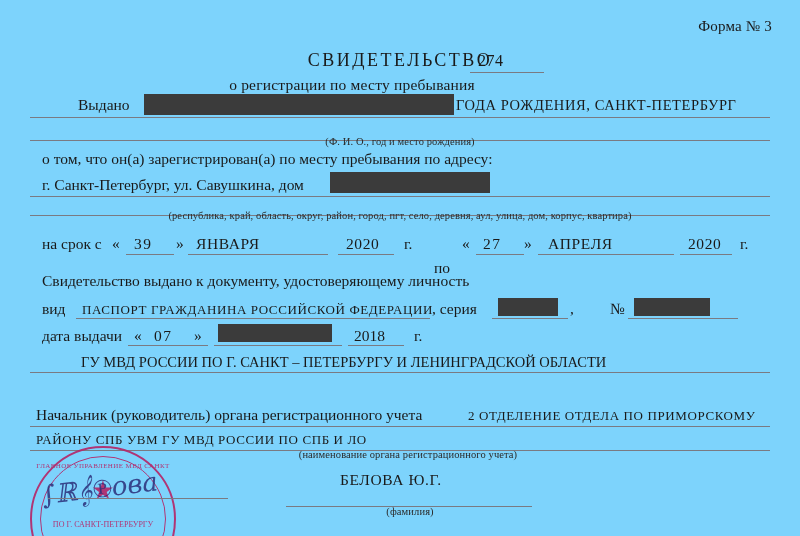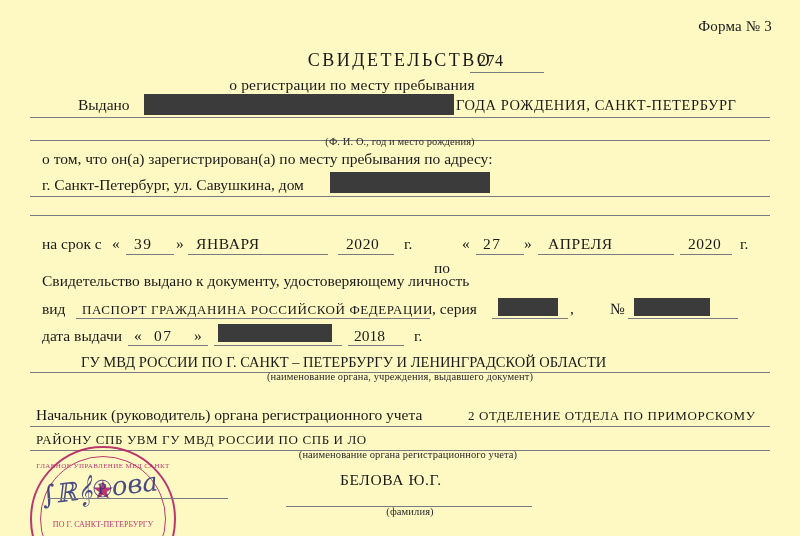--- a/index.html
+++ b/index.html
@@ -11,21 +11,21 @@
     height: 536px;
     background: #ffffff;
     font-family: "Liberation Serif", serif;
     color: #1a1a1a;
     overflow: hidden;
   }
   .page {
     position: relative;
     width: 800px;
     height: 536px;
-    background: #fef9c3;
+    background: #7dd3fc;
   }
   .form-no {
     position: absolute;
     top: 18px;
     right: 28px;
     font-size: 15px;
     letter-spacing: 0.2px;
   }
   .title {
     position: absolute;
@@ -166,20 +166,21 @@
 
   <div class="rule" style="left:30px; top:140px; width:740px;"></div>
   <div class="caption" style="top:136px;">(Ф. И. О., год и место рождения)</div>
 
   <div class="row" style="left:42px; top:150px;">о том, что он(а) зарегистрирован(а) по месту пребывания по адресу:</div>
 
   <div class="row" style="left:42px; top:176px;">г. Санкт-Петербург, ул. Савушкина, дом</div>
   <div class="redact" style="left:330px; top:172px; width:160px; height:21px;"></div>
   <div class="rule" style="left:30px; top:196px; width:740px;"></div>
   <div class="rule" style="left:30px; top:215px; width:740px;"></div>
+  <div class="caption" style="top:210px;">(республика, край, область, округ, район, город, пгт, село, деревня, аул, улица, дом, корпус, квартира)</div>
 
   <div class="row" style="left:42px; top:235px;">на срок с</div>
   <div class="row" style="left:112px; top:235px;">«</div>
   <div class="row spaced" style="left:134px; top:235px;">39</div>
   <div class="row" style="left:176px; top:235px;">»</div>
   <div class="rule" style="left:126px; top:254px; width:48px;"></div>
   <div class="row boldish" style="left:196px; top:235px;">ЯНВАРЯ</div>
   <div class="rule" style="left:188px; top:254px; width:140px;"></div>
   <div class="row boldish" style="left:346px; top:235px;">2020</div>
   <div class="rule" style="left:338px; top:254px; width:56px;"></div>
@@ -214,21 +215,20 @@
   <div class="row" style="left:194px; top:327px;">»</div>
   <div class="rule" style="left:128px; top:345px; width:80px;"></div>
   <div class="redact" style="left:218px; top:324px; width:114px; height:18px;"></div>
   <div class="rule" style="left:214px; top:345px; width:128px;"></div>
   <div class="row" style="left:354px; top:327px;">2018</div>
   <div class="rule" style="left:348px; top:345px; width:56px;"></div>
   <div class="row" style="left:414px; top:327px;">г.</div>
 
   <div class="row" style="left:42px; top:354px; font-size:14.5px;margin-left:39px;">ГУ  МВД  РОССИИ  ПО  Г. САНКТ – ПЕТЕРБУРГУ  И  ЛЕНИНГРАДСКОЙ ОБЛАСТИ</div>
   <div class="rule" style="left:30px; top:372px; width:740px;"></div>
-  <div class="caption" style="top:371px;">(наименование органа, учреждения, выдавшего документ)</div>
 
   <div class="row" style="left:36px; top:406px;">Начальник (руководитель) органа регистрационного учета</div>
   <div class="row small boldish" style="left:468px; top:408px;">2 ОТДЕЛЕНИЕ ОТДЕЛА  ПО ПРИМОРСКОМУ</div>
   <div class="rule" style="left:30px; top:426px; width:740px;"></div>
   <div class="row small boldish" style="left:36px; top:432px;">РАЙОНУ СПБ УВМ  ГУ  МВД РОССИИ  ПО СПБ  И  ЛО</div>
   <div class="rule" style="left:30px; top:450px; width:740px;"></div>
   <div class="caption" style="top:449px;padding-left:8px;">(наименование органа регистрационного учета)</div>
 
   <div class="stamp">
     <div class="stamp-text stamp-top">ГЛАВНОЕ УПРАВЛЕНИЕ МВД САНКТ</div>

